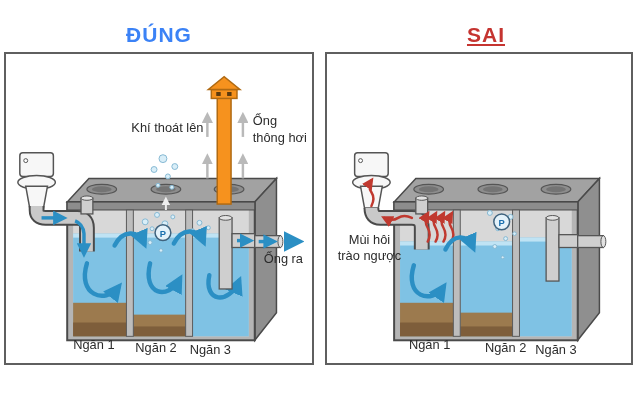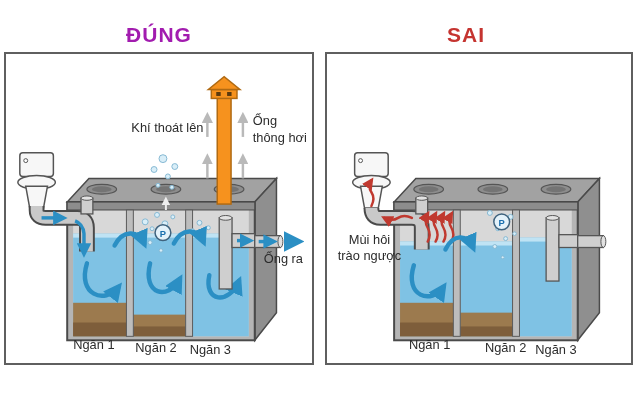--- a/index.html
+++ b/index.html
@@ -11,22 +11,22 @@
     position:absolute;top:52px;height:313px;background:#ffffff;
     border:2px solid #5f5f5f;box-sizing:border-box;
   }
   #panel-left{left:4px;width:310px;}
   #panel-right{left:325px;width:308px;}
   .panel svg{display:block;width:100%;height:100%;}
   .title{
     position:absolute;top:22px;height:26px;line-height:26px;
     font-size:21px;font-weight:bold;text-align:center;letter-spacing:1px;
   }
-  #title-left{left:4px;width:310px;color:#a21caf;}
-  #title-right{left:312px;width:308px;color:#c53430;}
+  #title-left{left:4px;width:310px;color:#3b82f6;}
+  #title-right{left:332px;width:308px;color:#c53430;text-decoration:underline;}
   svg text{font-family:"Liberation Sans",sans-serif;fill:#2b2b2b;font-size:13px;}
   svg text.pump{font-size:9.5px;font-weight:bold;fill:#1a6fae;}
   .slab{fill:#a2a2a2;stroke:#4a4a4a;stroke-width:1.5;}
   .slab-band{fill:#8d8d8d;stroke:#4a4a4a;stroke-width:1;}
   .side{fill:#8f8f8f;stroke:#4a4a4a;stroke-width:1.5;}
   .frame{fill:#b5b5b5;stroke:#4a4a4a;stroke-width:2;}
   .inner{fill:#d8d8d8;}
   .wall{fill:#bdbdbd;stroke:#5a5a5a;stroke-width:1;}
   .manhole-outer{fill:#8d8d8d;stroke:#555;stroke-width:1.2;}
   .manhole-inner{fill:#747474;}

